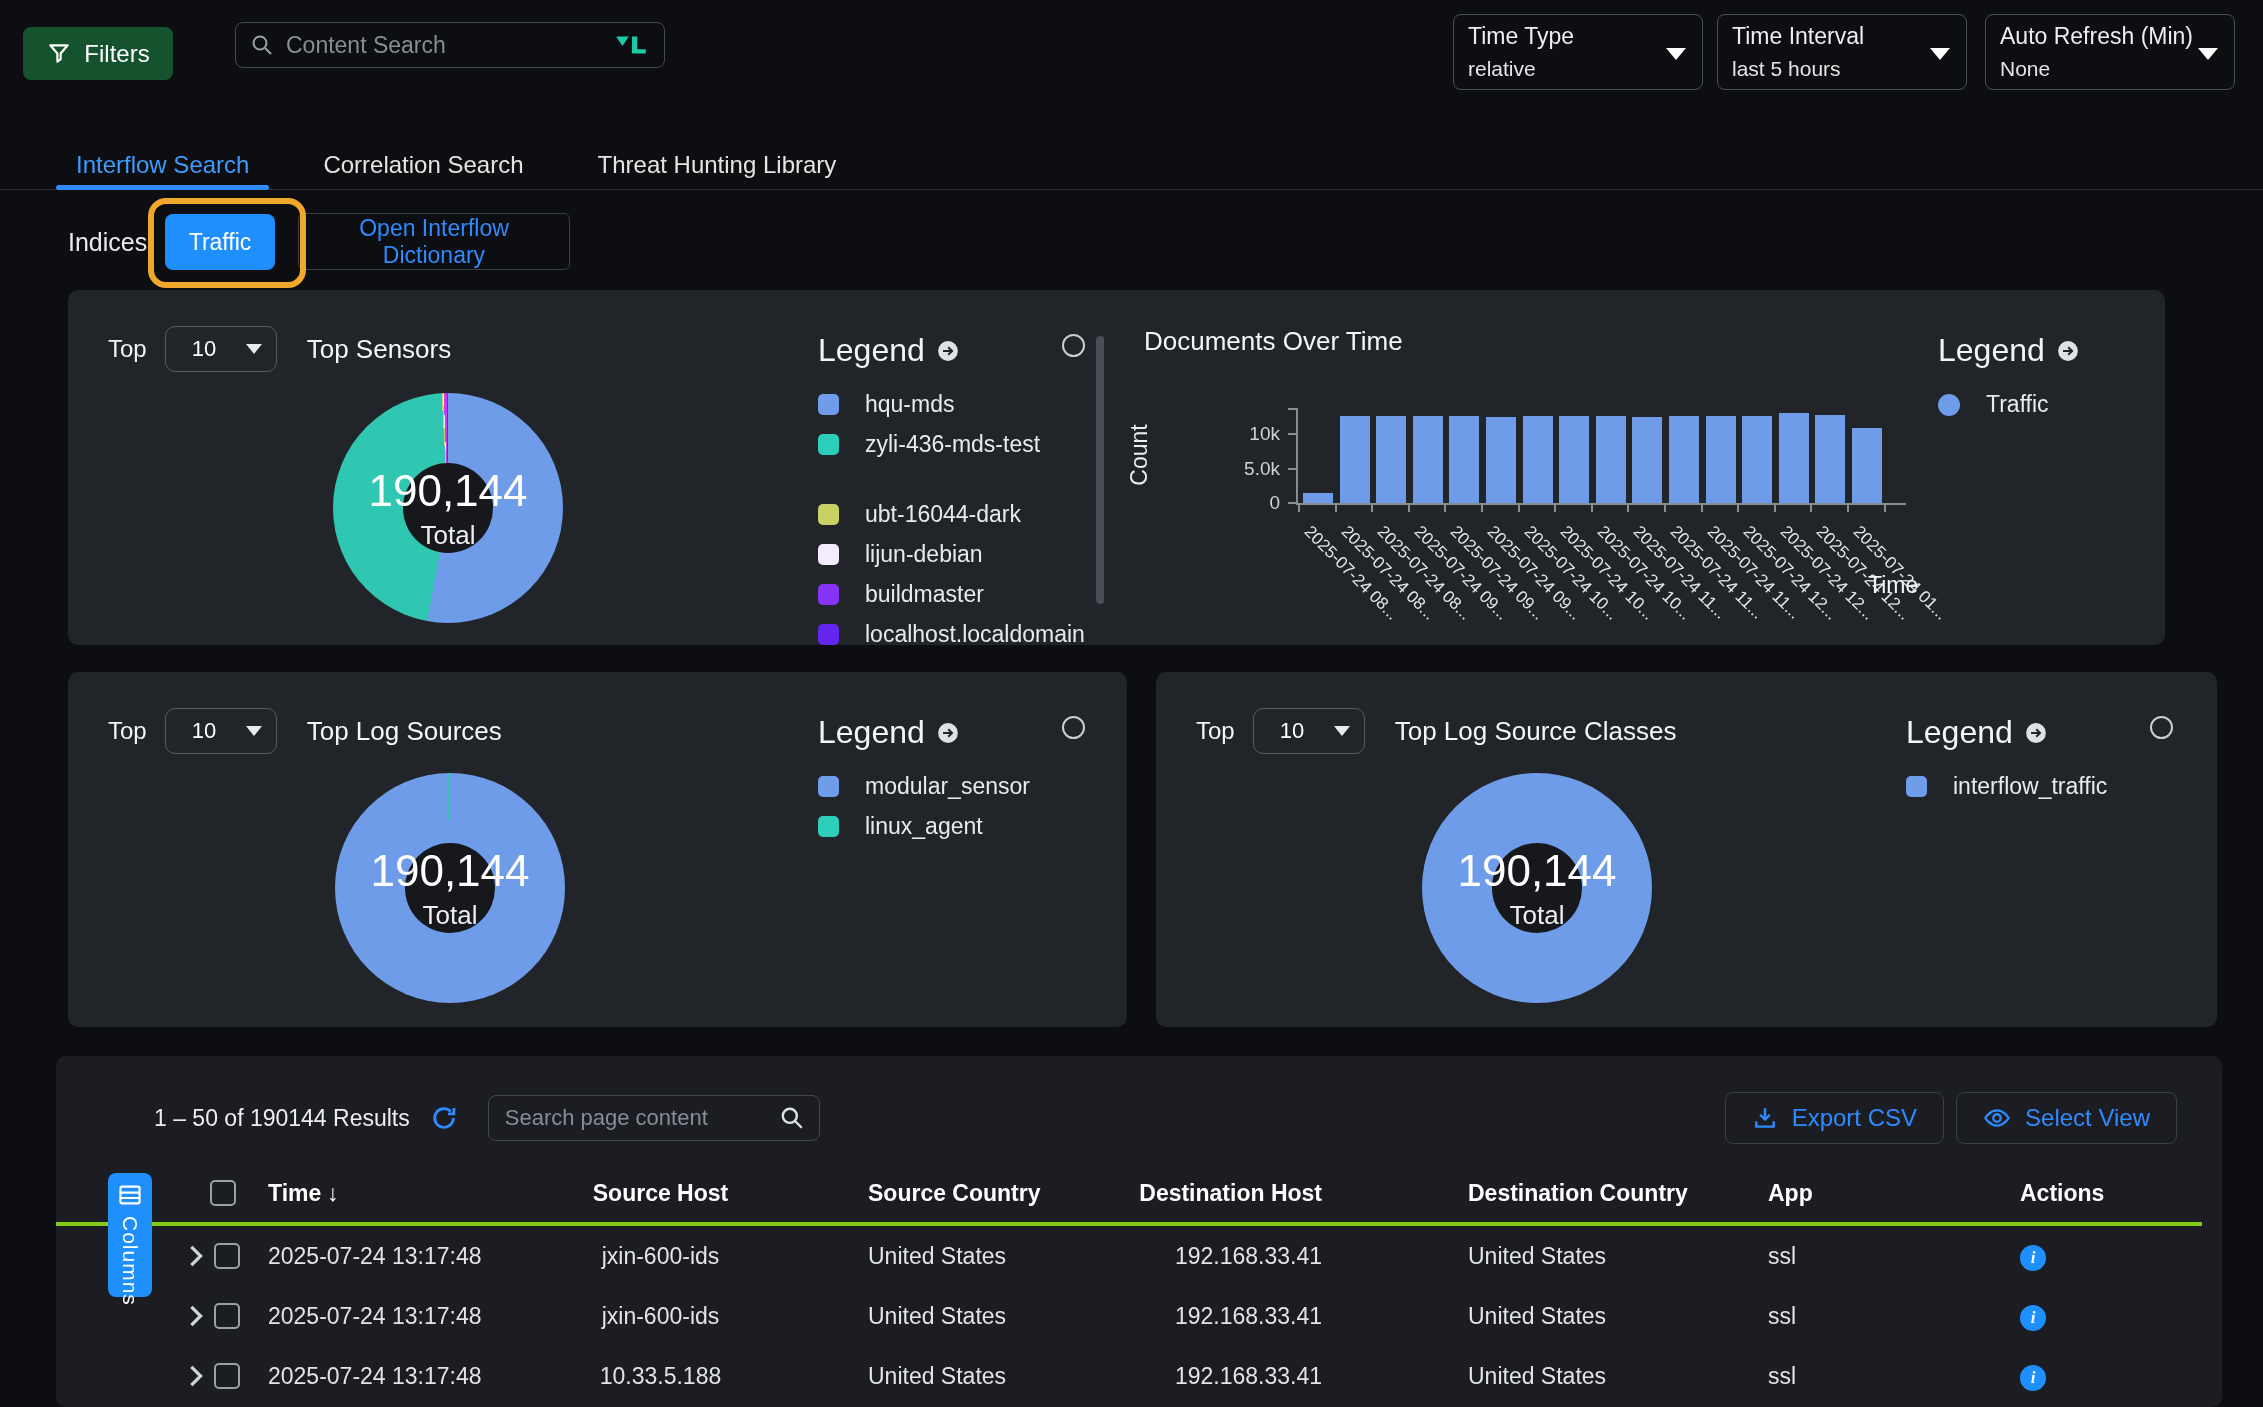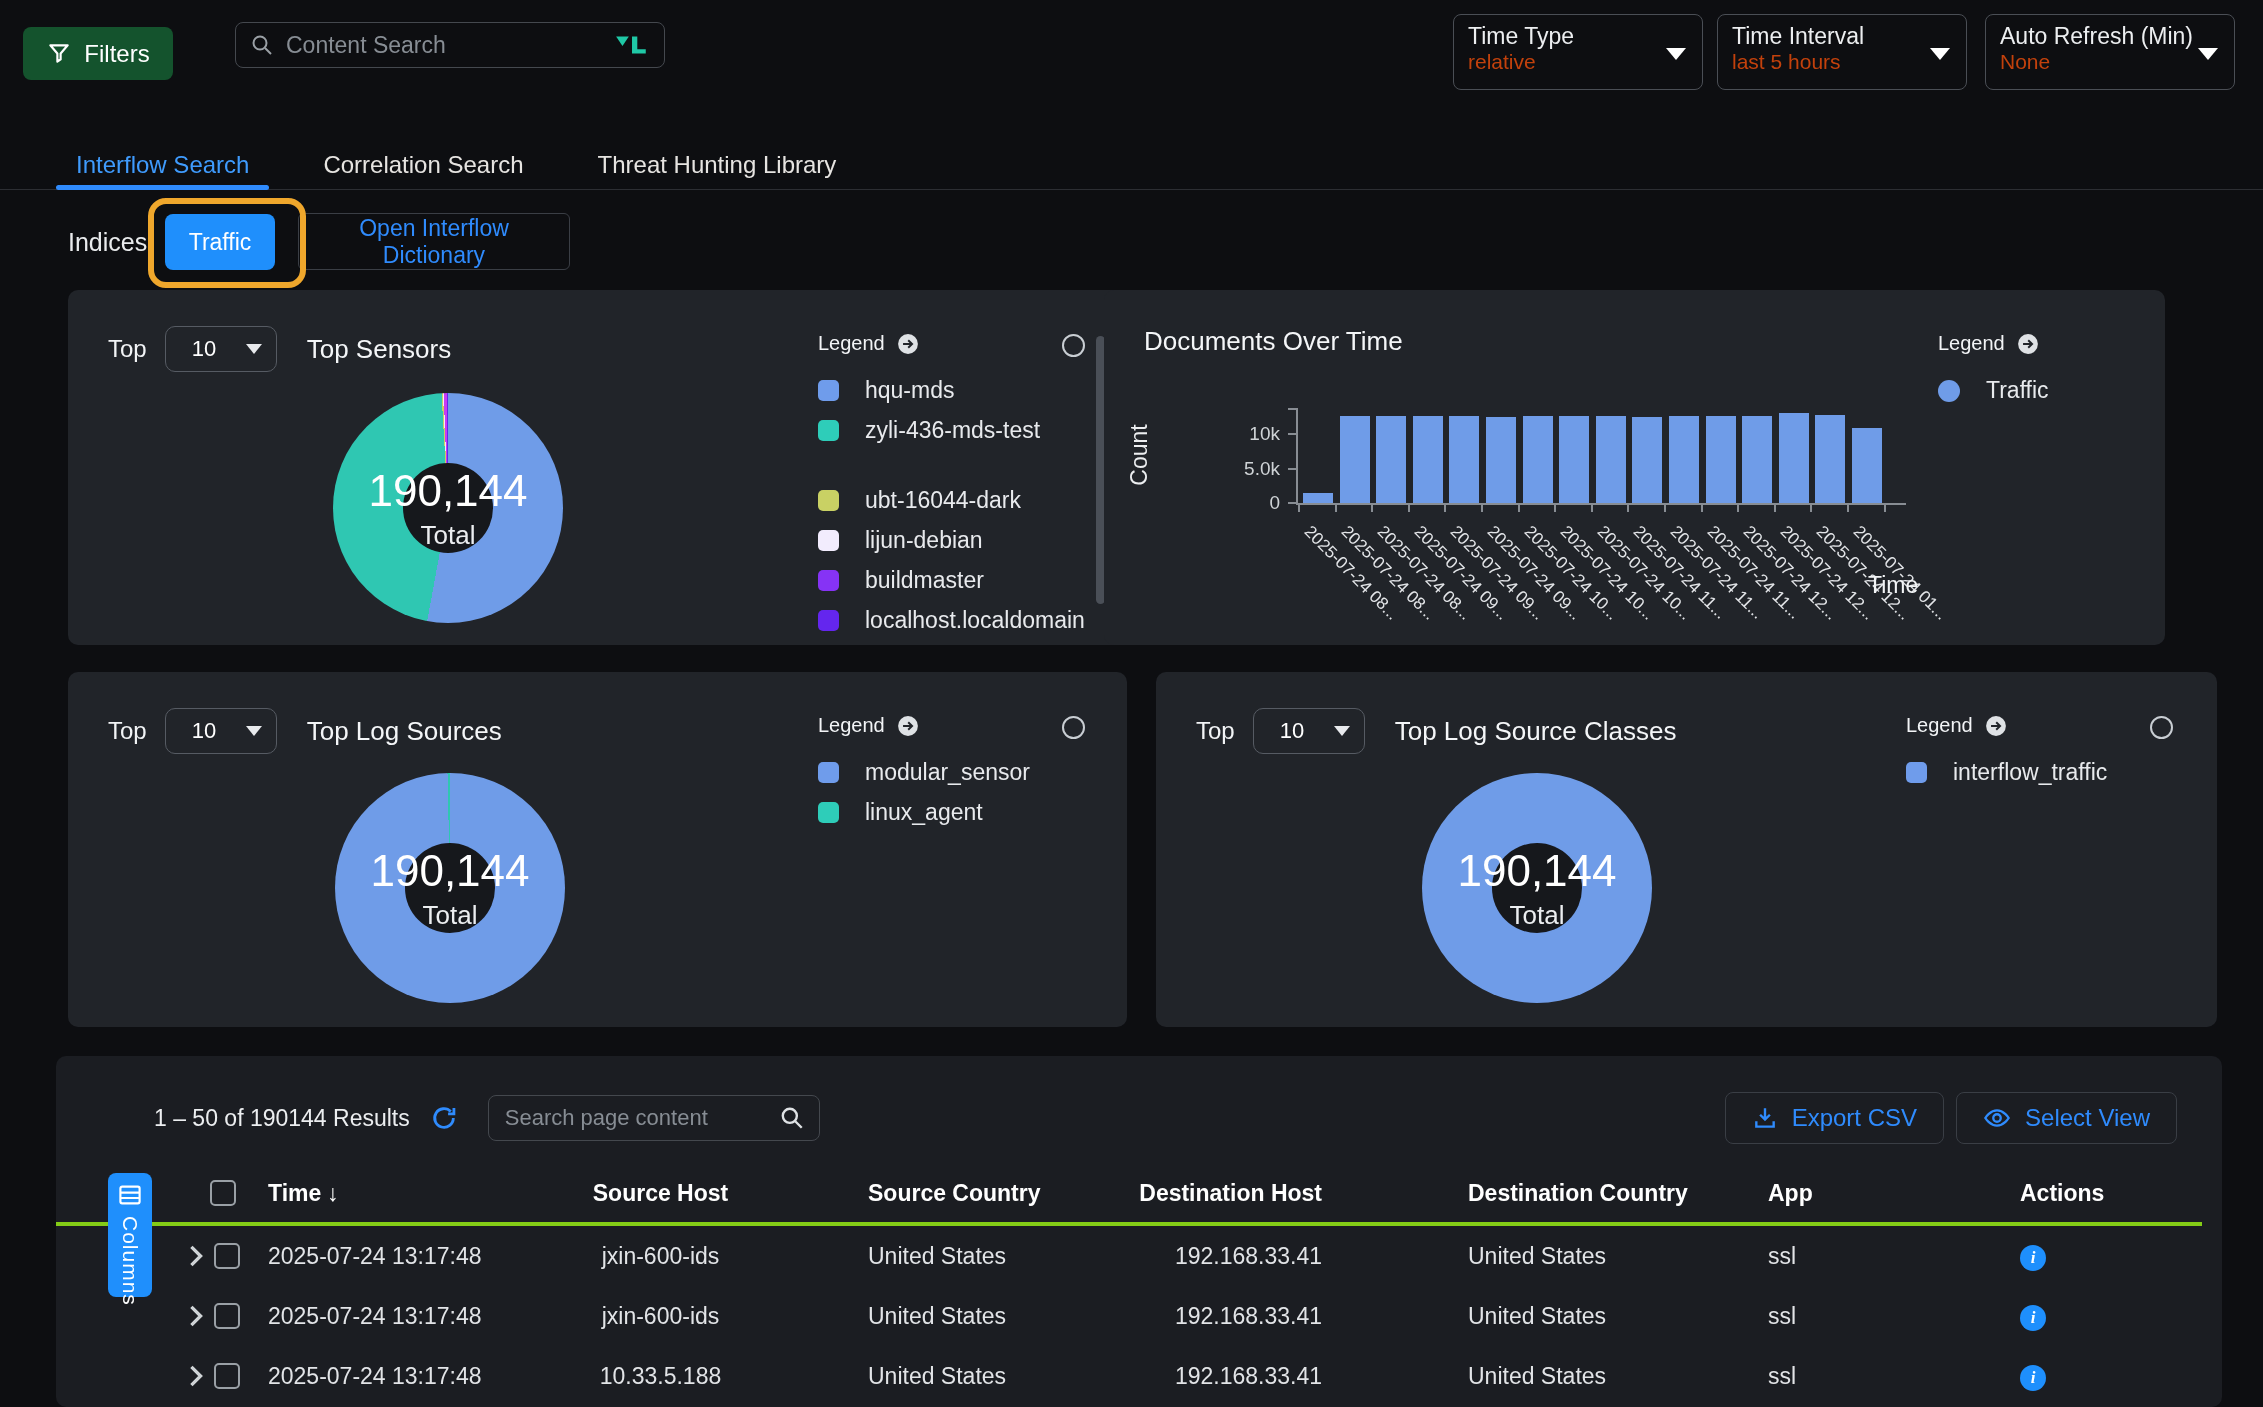--- a/index.html
+++ b/index.html
@@ -4,21 +4,21 @@
 <style>
   html,body{margin:0;padding:0}
   body{width:2263px;height:1407px;background:#0d0e11;font-family:"Liberation Sans",sans-serif;color:#e8eaed;overflow:hidden;position:relative}
   
   #filters-btn{position:absolute;left:23px;top:27px;width:150px;height:53px;background:#14532d;border:0;border-radius:8px;display:flex;align-items:center;justify-content:center;gap:12px;color:#fff;font-size:24px;cursor:pointer;font-family:inherit}
   #content-search{position:absolute;left:235px;top:22px;width:430px;height:46px;border:1px solid #44484e;border-radius:8px;display:flex;align-items:center;padding:0 14px;gap:10px;box-sizing:border-box}
   #content-search input{flex:1;background:transparent;border:0;outline:none;color:#e8eaed;font-size:23px;font-family:inherit;min-width:0}
   #content-search input::placeholder{color:#878d94}
   .dd{position:absolute;top:14px;height:76px;width:250px;border:1px solid #4a4e55;border-radius:8px;box-sizing:border-box;padding:8px 14px;cursor:pointer}
   .dd .lbl{font-size:23px;color:#eceef0}
-  .dd .val{font-size:21px;color:#c2410c;}
+  .dd .val{font-size:21px;color:#e5e5e5;margin-top:7px}
   .dd .caret{position:absolute;right:16px;top:33px}
   #dd-timetype{left:1453px}#dd-interval{left:1717px}#dd-refresh{left:1985px}
   .caret{width:0;height:0;border-left:10px solid transparent;border-right:10px solid transparent;border-top:12px solid #fff}
   
   #tabs{position:absolute;left:0;top:140px;width:100%;height:50px;border-bottom:1px solid #2c2e33;display:flex;padding-left:56px;box-sizing:border-box;gap:34px}
   .tab{font-size:24px;display:flex;align-items:center;padding:0 20px;position:relative;color:#e6e4e1;cursor:pointer}
   .tab.active{color:#3f9bfd}
   .tab.active::after{content:"";position:absolute;left:0;right:0;bottom:-1px;height:5px;background:#2f8bfd;border-radius:3px}
   
   #indices-label{position:absolute;left:68px;top:228px;font-size:25px;color:#e9ebed}
@@ -32,21 +32,21 @@
   #panel-sources{left:68px;top:672px;width:1059px;height:355px}
   #panel-classes{left:1156px;top:672px;width:1061px;height:355px}
   .panel-head{position:absolute;left:40px;top:36px;display:flex;align-items:center}
   .top-lbl{font-size:24px;color:#f2f4f6}
   .top-dd{width:112px;height:46px;border:1.5px solid #565b63;border-radius:10px;display:flex;align-items:center;justify-content:space-between;padding:0 14px 0 26px;box-sizing:border-box;margin-left:18px;cursor:pointer}
   .top-dd .v{font-size:22px;color:#fff}
   .small-caret{border-left:8px solid transparent;border-right:8px solid transparent;border-top:10px solid #e8eaed;width:0;height:0}
   .panel-title{font-size:26px;margin-left:30px;font-weight:500;color:#f4f6f8}
   .legend{position:absolute;left:750px;top:42px;width:300px}
   #panel-docs .legend{left:834px;width:220px}
-  .legend-head{display:flex;align-items:center;gap:12px;font-size:20px;color:#f2f4f6}
+  .legend-head{display:flex;align-items:center;gap:12px;font-size:32px;color:#f2f4f6}
   .legend-items{display:flex;flex-direction:column;gap:13px;margin-top:22px}
   .legend-item{display:flex;align-items:center;gap:26px;font-size:23px;color:#e8eaed;cursor:pointer}
   .swatch{width:21px;height:21px;border-radius:5px;flex:0 0 auto}
   .swatch.circle{border-radius:50%;width:22px;height:22px}
   #legend-sensors .legend-item:nth-child(3){margin-top:30px}
   .radio{position:absolute;width:19px;height:19px;border:2px solid #c9ced3;border-radius:50%;left:994px;top:44px;cursor:pointer}
   .scrollthumb{position:absolute;left:1028px;top:46px;width:9px;height:268px;border-radius:5px;background:#4a4f57}
   .donut{position:absolute;width:230px;height:230px;border-radius:50%}
   #donut-sensors{left:265px;top:103px}
   #donut-sources{left:267px;top:101px}

